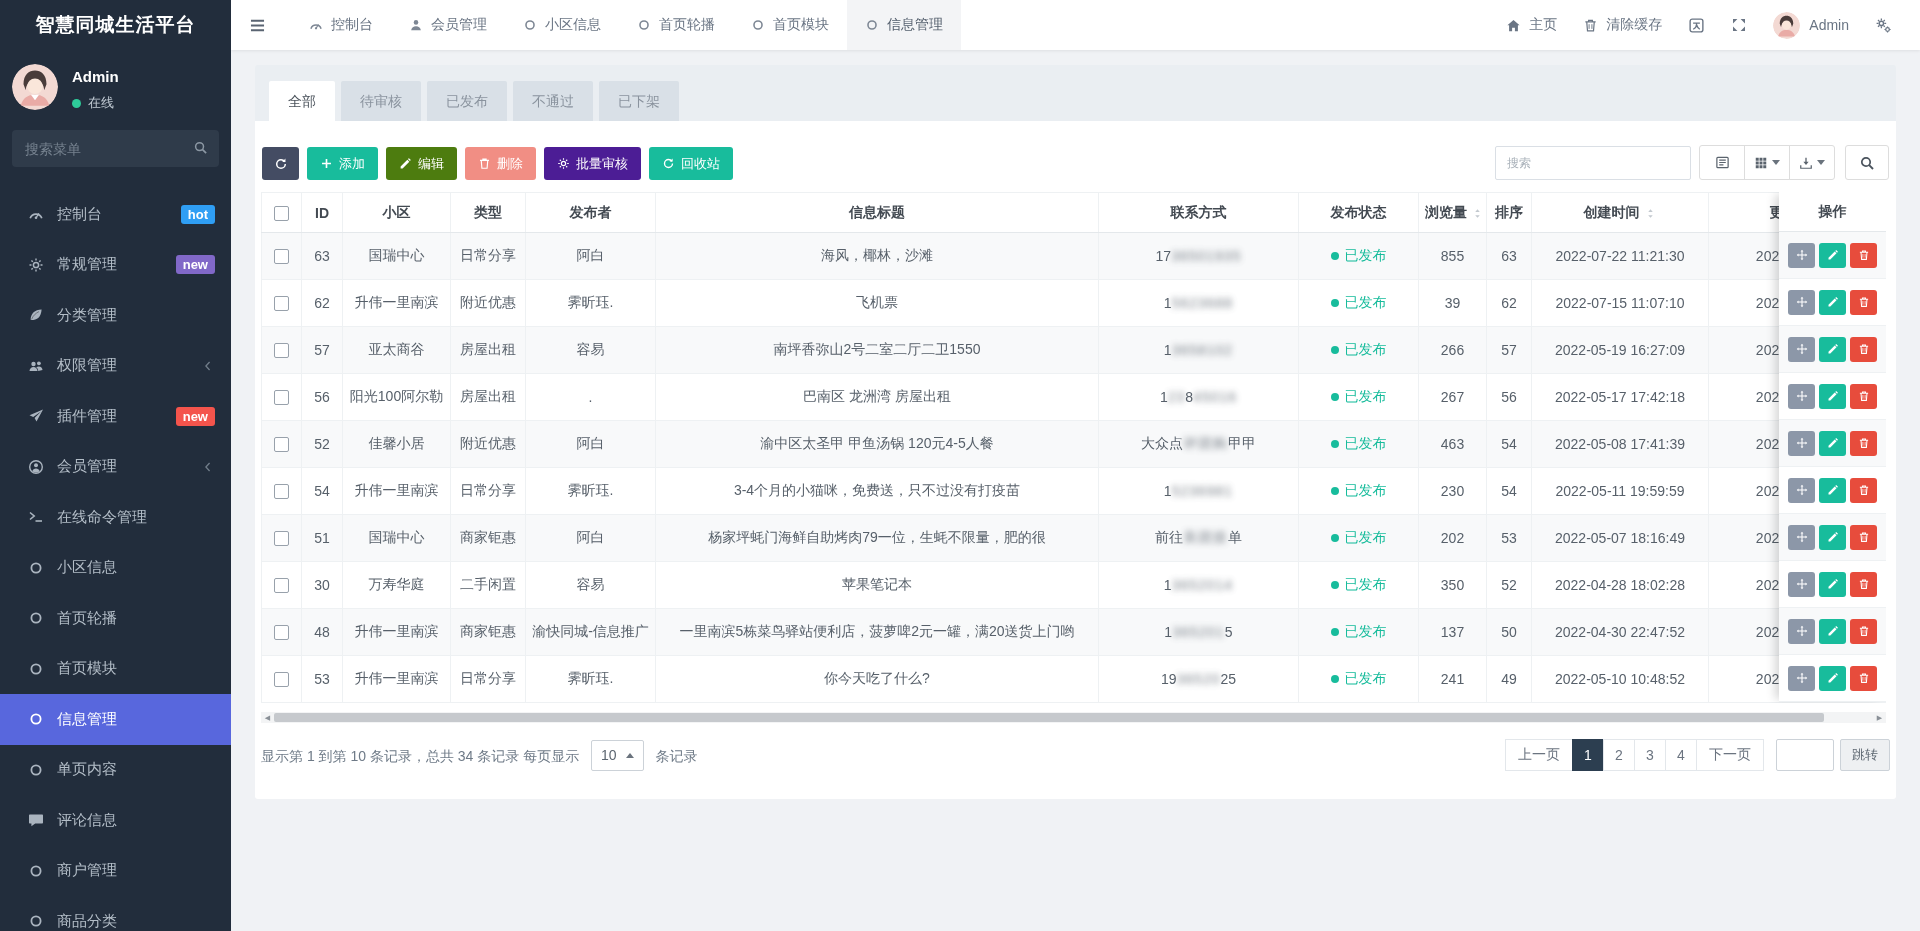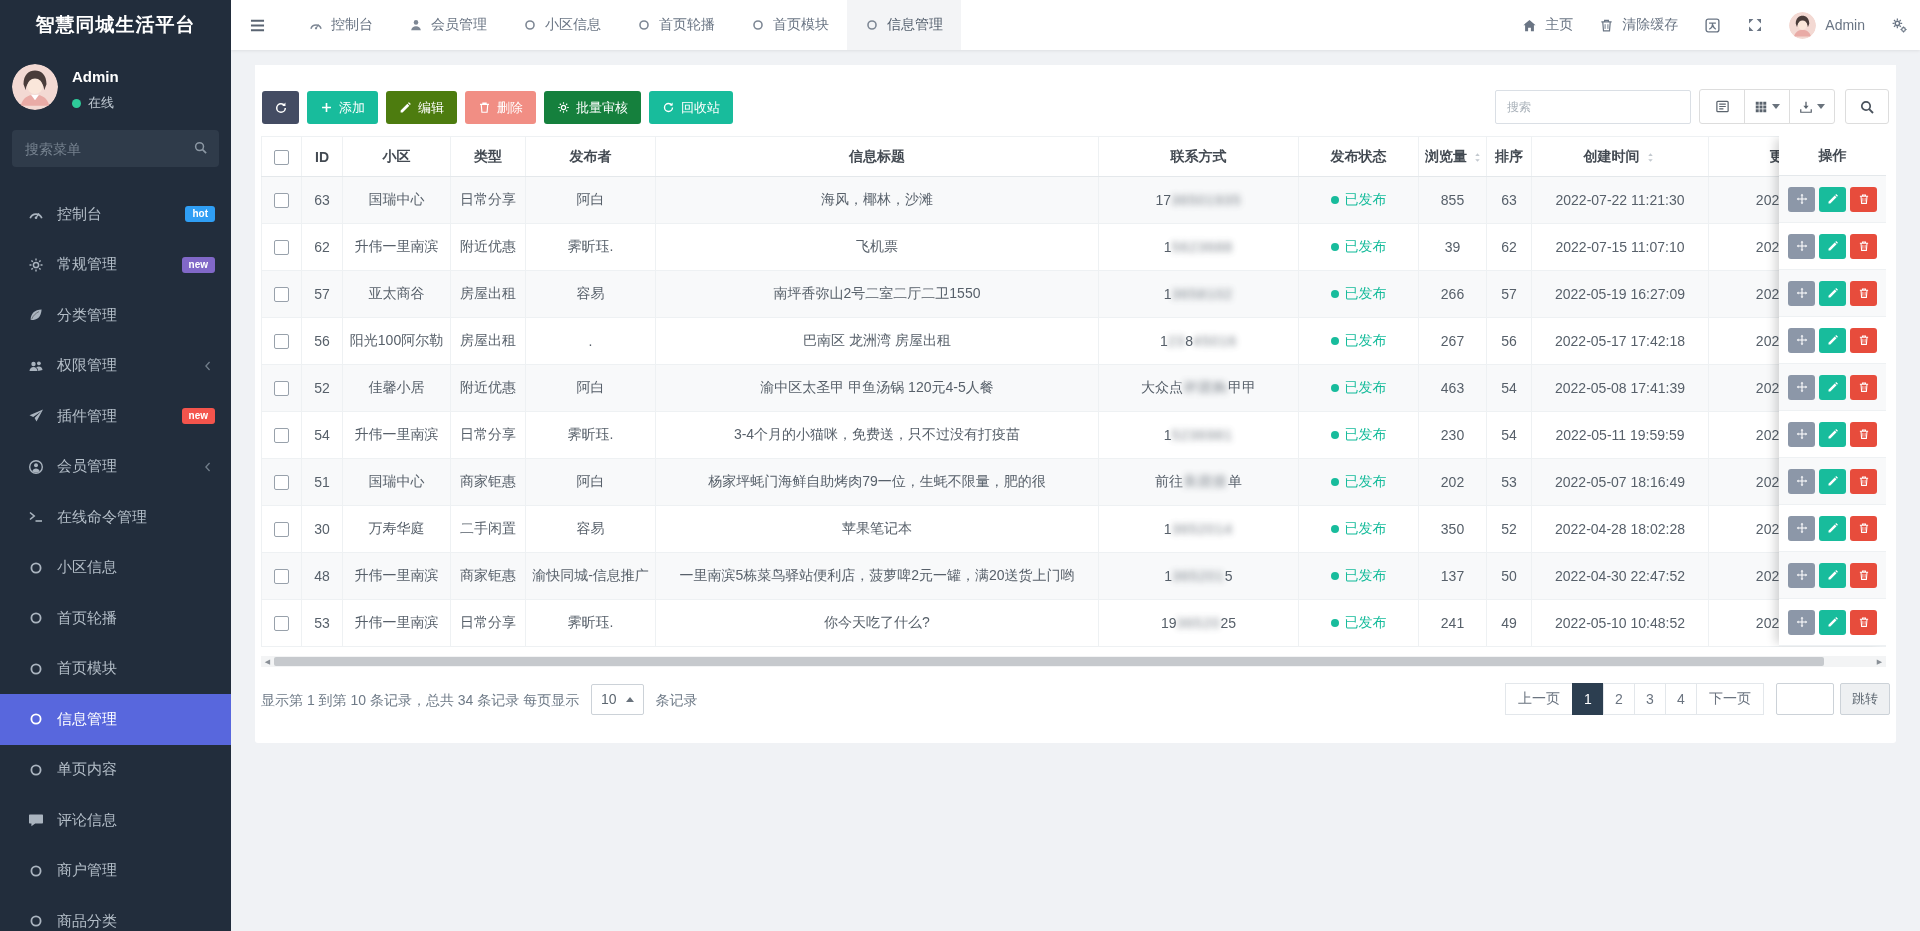--- a/index.html
+++ b/index.html
@@ -20,32 +20,32 @@
   .menu-search input{width:100%;height:37px;background:#2f3b4a;border:none;border-radius:4px;color:#cfd8e0;
     font-size:14px;padding:0 36px 0 13px;outline:none;font-family:inherit;}
   .menu-search input::placeholder{color:#76828f;}
   .menu-search .mag{position:absolute;right:11px;top:10px;color:#8b97a3;}
   .sidebar-menu{list-style:none;padding-top:10px;}
   .s-item{height:50.5px;display:flex;align-items:center;padding:0 16px 0 27px;font-size:15px;color:#b4bec8;cursor:pointer;}
   .s-item .s-icon{width:18px;margin-right:12px;display:inline-flex;align-items:center;justify-content:center;color:#aab4bf;}
   .s-item .s-label{flex:1;}
   .s-item.active{background:#5867dd;color:#fff;}
   .s-item.active .s-icon{color:#fff;}
-  .badge{font-size:10px;font-weight:bold;color:#fff;padding:3px 7px;border-radius:3px;line-height:1;}
+  .badge{font-size:13px;font-weight:bold;color:#fff;padding:3px 7px;border-radius:3px;line-height:1;}
   .chev{color:#717d8a;display:inline-flex;}
 
   
   .topbar{position:absolute;left:231px;right:0;top:0;height:50px;background:#fff;z-index:20;
     box-shadow:0 1px 3px rgba(0,0,0,.08);display:flex;align-items:stretch;color:#6a7584;}
   .hamburger{width:52px;display:flex;align-items:center;justify-content:center;color:#5a6472;cursor:pointer;}
   .topnav{display:flex;align-items:stretch;margin-left:8px;}
   .tn-item{display:flex;align-items:center;gap:8px;padding:0 18px;font-size:14px;cursor:pointer;color:#6a7584;}
   .tn-item.active{background:#f3f4f6;color:#545f6d;}
   .tn-item .ico{display:inline-flex;color:#7d8794;}
-  .topbar-right{margin-left:auto;display:flex;align-items:center;gap:26px;padding-right:12px;}
+  .topbar-right{margin-left:auto;display:flex;align-items:center;gap:26px;padding-right:28px;}
   .tb-link{display:flex;align-items:center;gap:8px;cursor:pointer;font-size:14px;}
   .tb-ico{display:inline-flex;cursor:pointer;color:#6a7584;}
   .tb-user{display:flex;align-items:center;gap:9px;cursor:pointer;}
   .tb-avatar{width:27px;height:27px;border-radius:50%;overflow:hidden;}
   .tb-avatar svg{display:block;width:100%;height:100%;}
 
   
   .content{position:absolute;left:231px;top:50px;right:0;bottom:0;overflow:hidden;}
   .panel{margin:15px 24px 0;}
   .panel-header{background:#eaeef2;border-radius:3px 3px 0 0;padding:16px 14px 0;display:flex;}
@@ -398,20 +398,27 @@
           <circle cx="6" cy="6" r="2" fill="none" stroke="currentColor" stroke-width="1.3"></circle>
           <circle cx="11.8" cy="11.8" r="1.7" fill="none" stroke="currentColor" stroke-width="1.2"></circle>
           <path d="M11.8 8.9v1.2M11.8 13.5v1.2M8.9 11.8h1.2M13.5 11.8h1.2" stroke="currentColor" stroke-width="1.1"></path>
         </svg>
     </span>
   </div>
 </header>
 
 <main class="content">
   <div class="panel">
+    <div class="panel-header">
+        <span class="tab active">全部</span>
+        <span class="tab">待审核</span>
+        <span class="tab">已发布</span>
+        <span class="tab">不通过</span>
+        <span class="tab">已下架</span>
+      </div>
     <div class="panel-body">
 
       <div class="toolbar">
         <div class="tb-left">
           <button class="btn btn-refresh" style="background:#444c63">
             <span class="bi">
                 <svg viewBox="0 0 16 16" width="14" height="14">
                   <path d="M12.9 8A4.9 4.9 0 1 1 8 3.1c1.8 0 3.3.9 4.2 2.3" fill="none" stroke="currentColor" stroke-width="1.7"></path>
                   <path fill="currentColor" d="M13.1 1.8v3.8H9.4z"></path>
                 </svg>
@@ -434,21 +441,21 @@
             <span>编辑</span>
           </button>
           <button class="btn" style="background:#f18e84">
             <span class="bi">
                 <svg viewBox="0 0 16 16" width="13" height="13">
                   <path d="M2.5 4.2h11M6 4V2.6h4V4M4 4.2l.8 9.6h6.4l.8-9.6" fill="none" stroke="currentColor" stroke-width="1.4"></path>
                 </svg>
               </span>
             <span>删除</span>
           </button>
-          <button class="btn" style="background:#15803d">
+          <button class="btn" style="background:#4c1d95">
             <span class="bi">
                 <svg viewBox="0 0 16 16" width="13" height="13">
                   <path d="M8 1.5v2M8 12.5v2M1.5 8h2M12.5 8h2M3.4 3.4l1.4 1.4M11.2 11.2l1.4 1.4M12.6 3.4l-1.4 1.4M4.8 11.2l-1.4 1.4" stroke="currentColor" stroke-width="1.4"></path>
                   <circle cx="8" cy="8" r="2.6" fill="none" stroke="currentColor" stroke-width="1.5"></circle>
                 </svg>
               </span>
             <span>批量审核</span>
           </button>
           <button class="btn" style="background:#18bc9c">
             <span class="bi">

